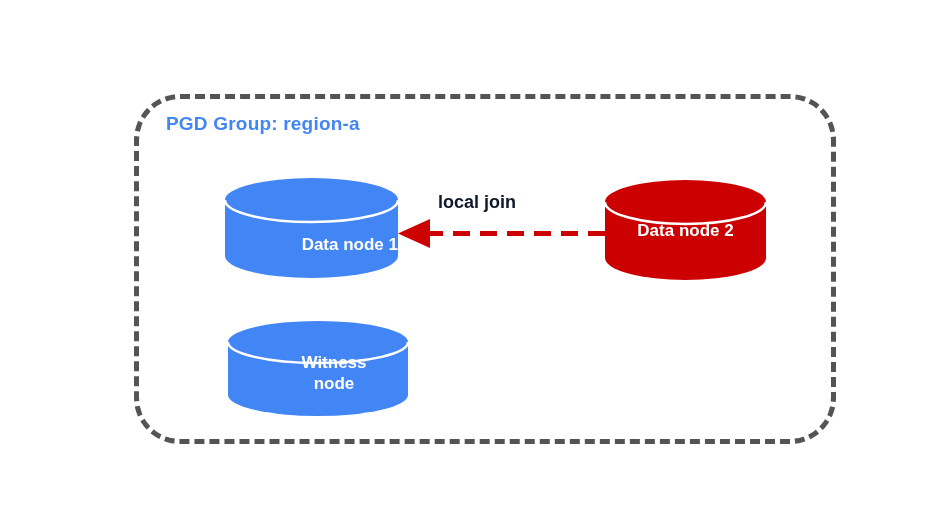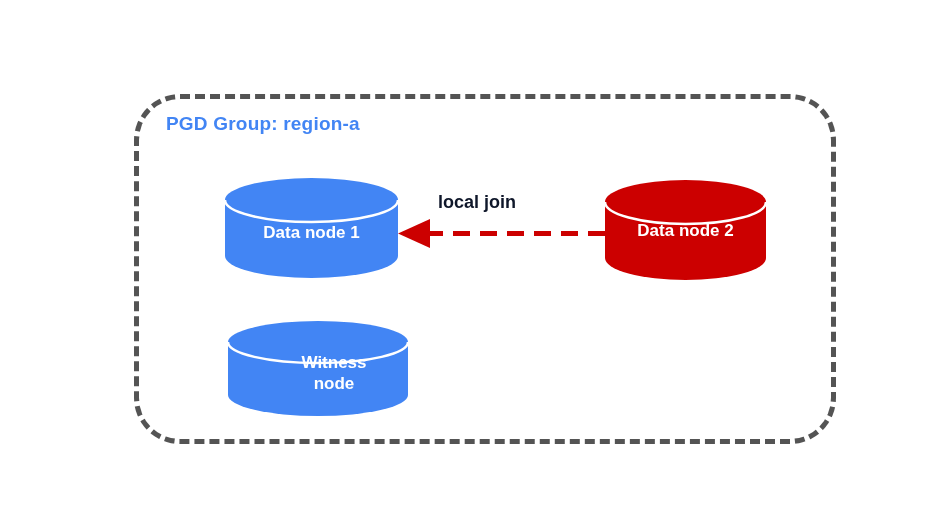--- a/index.html
+++ b/index.html
@@ -59,21 +59,21 @@
     color: #ffffff;
     font-weight: bold;
     font-size: 17px;
     line-height: 21px;
     pointer-events: none;
     white-space: pre-line;
   }
 
   
   #node-data-1 { left: 225px; top: 178px; width: 173px; height: 100px; }
-  #node-data-1 .cyl-label { top: 44px; }
+  #node-data-1 .cyl-label { top: 56px; text-align: right; }
 
   
   #node-data-2 { left: 605px; top: 180px; width: 161px; height: 100px; }
   #node-data-2 .cyl-label { top: 40px; }
 
   
   #node-witness { left: 228px; top: 321px; width: 212px; height: 95px; }
   #node-witness .cyl-label { top: 31px; }
 
   

